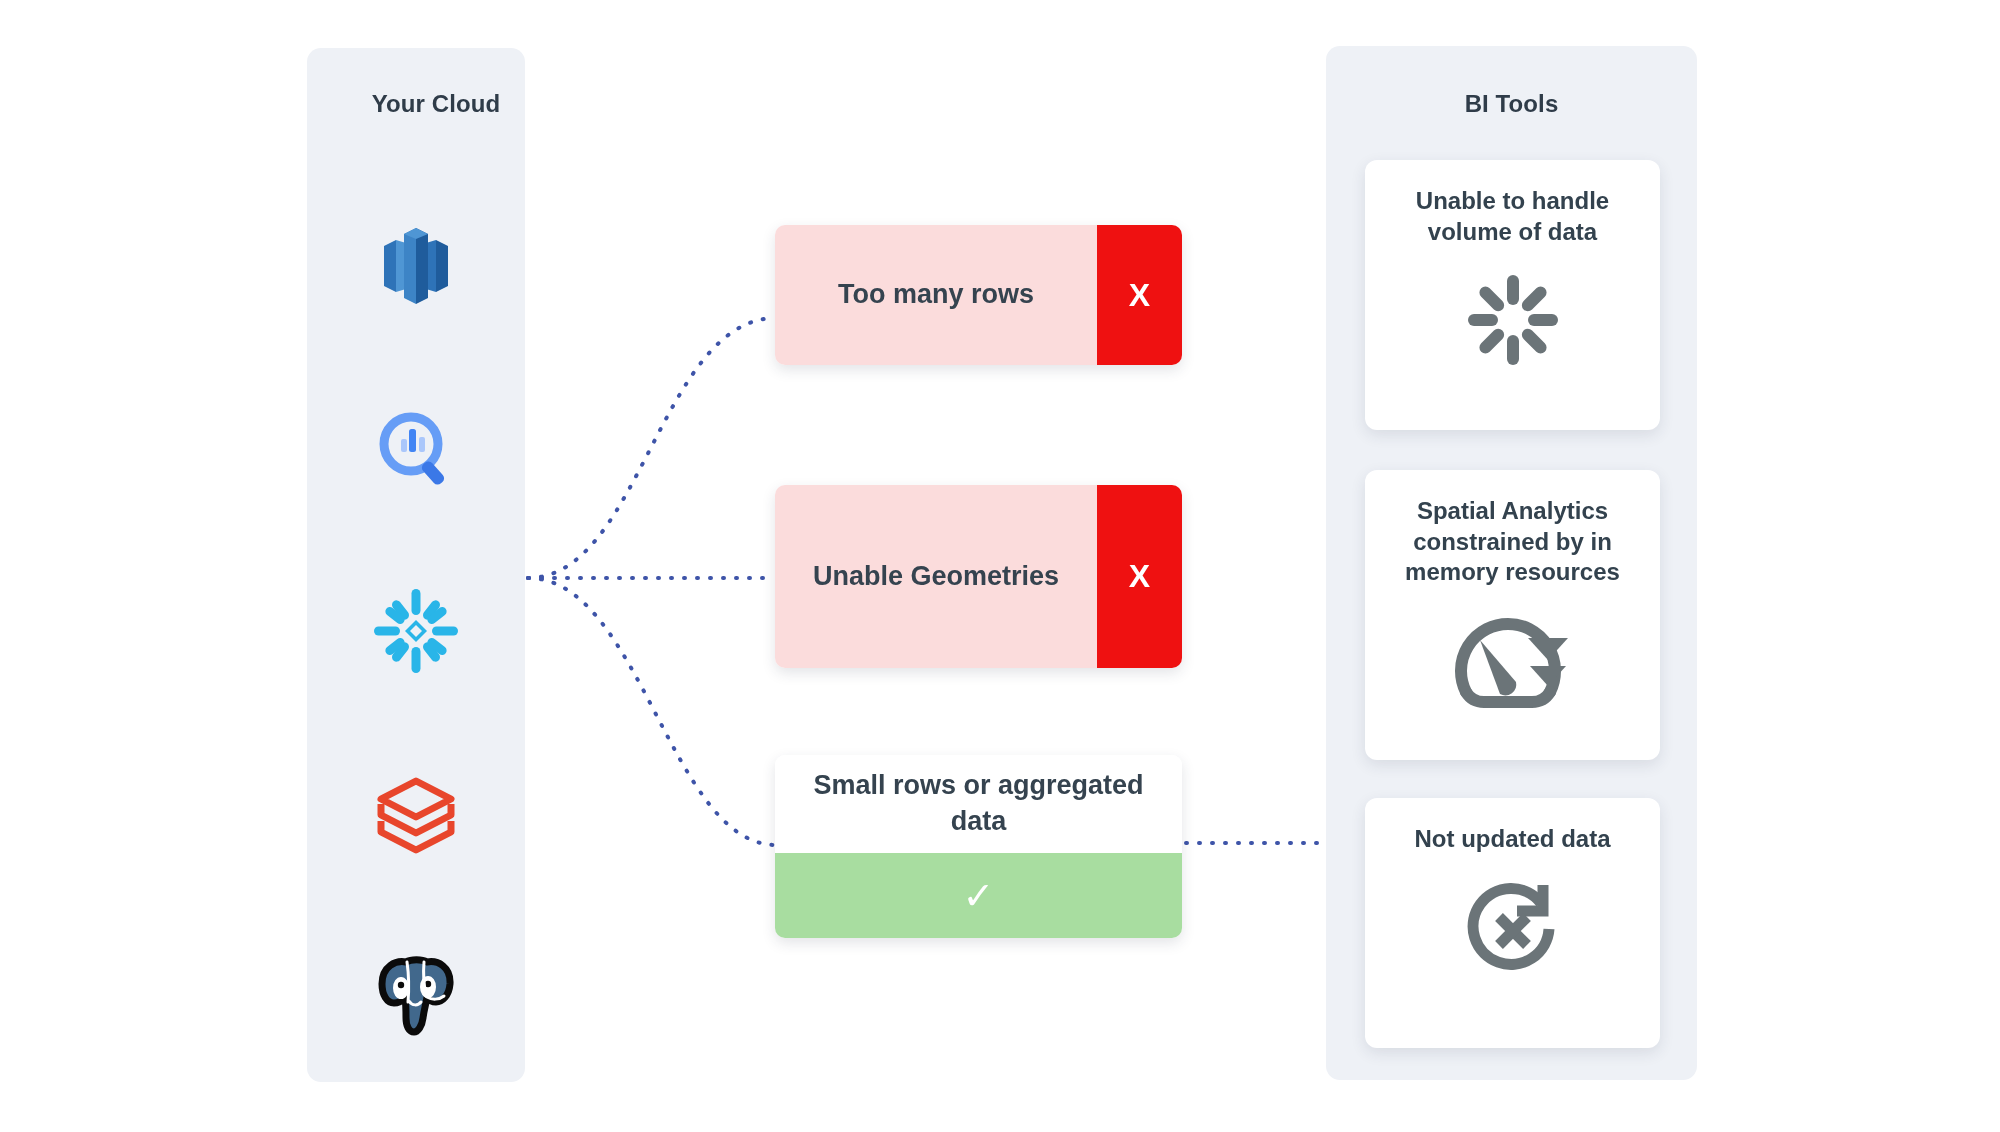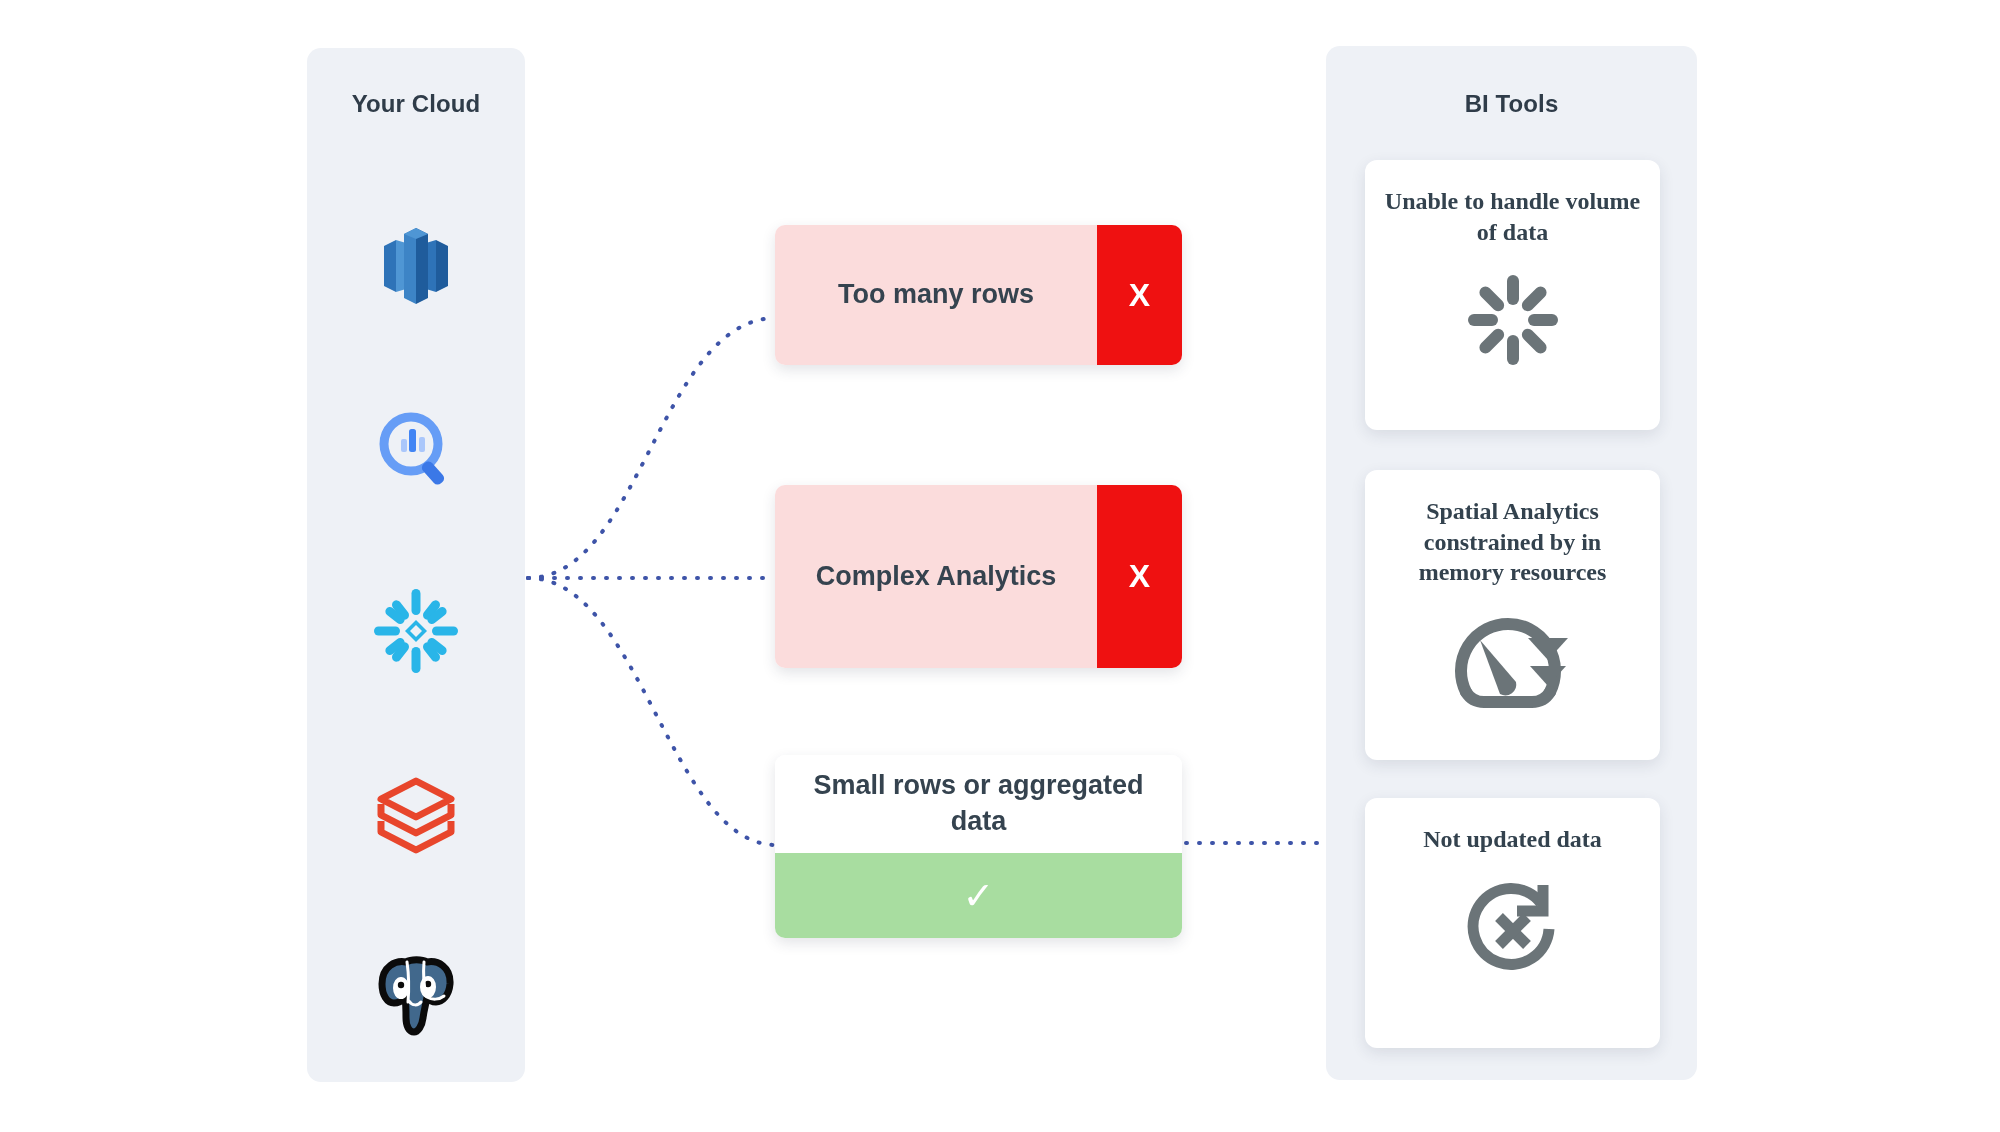--- a/index.html
+++ b/index.html
@@ -42,21 +42,21 @@
   #panel-right { left: 1326px; top: 46px;  width: 371px; height: 1034px; }
 
   .panel-title {
     width: 100%;
     text-align: center;
     font-size: 24px;
     font-weight: 700;
     color: #2f3c49;
     letter-spacing: 0.1px;
   }
-  #panel-left  .panel-title { margin-top: 42px; }
+  #panel-left  .panel-title { margin-top: 42px; margin-left: 20px; }
   #panel-right .panel-title { margin-top: 44px; }
 
   
   .cloud-list {
     position: absolute;
     left: 0; top: 148px;
     width: 218px;
     height: 886px;
     display: flex;
     flex-direction: column;
@@ -127,21 +127,20 @@
     align-items: center;
     padding: 26px 18px 22px 18px;
     z-index: 3;
   }
   .bi-card .bi-title {
     text-align: center;
     font-size: 24px;
     font-weight: 600;
     line-height: 1.28;
     color: #33424e;
-    font-family: Liberation Serif, serif;
   }
   .bi-card .bi-icon {
     margin-top: 18px;
     display: flex;
     align-items: center;
     justify-content: center;
   }
   .bi-card .bi-icon svg { display: block; }
 
   #bi-card-0 { top: 160px;  height: 270px; }
@@ -268,21 +267,21 @@
   </section>
 
   <div id="card-rows" class="mid-card bad">
     <div class="body">Too many rows</div>
     <div class="badge">
       <span class="glyph">X</span>
     </div>
   </div>
 
   <div id="card-geom" class="mid-card bad">
-    <div class="body">Complex Analytics</div>
+    <div class="body">Unable Geometries</div>
     <div class="badge">
       <span class="glyph">X</span>
     </div>
   </div>
 
   <div id="card-small" class="mid-card good">
     <div class="body">Small rows or aggregated data</div>
     <div class="badge">
       <span class="glyph">✓</span>
     </div>

